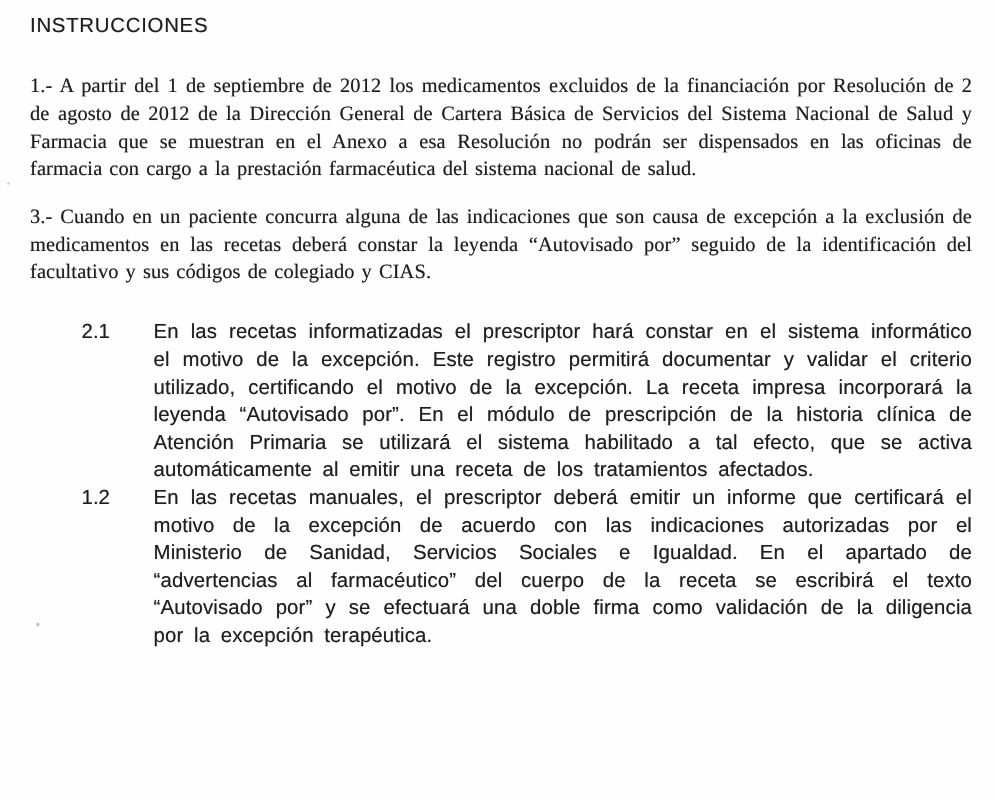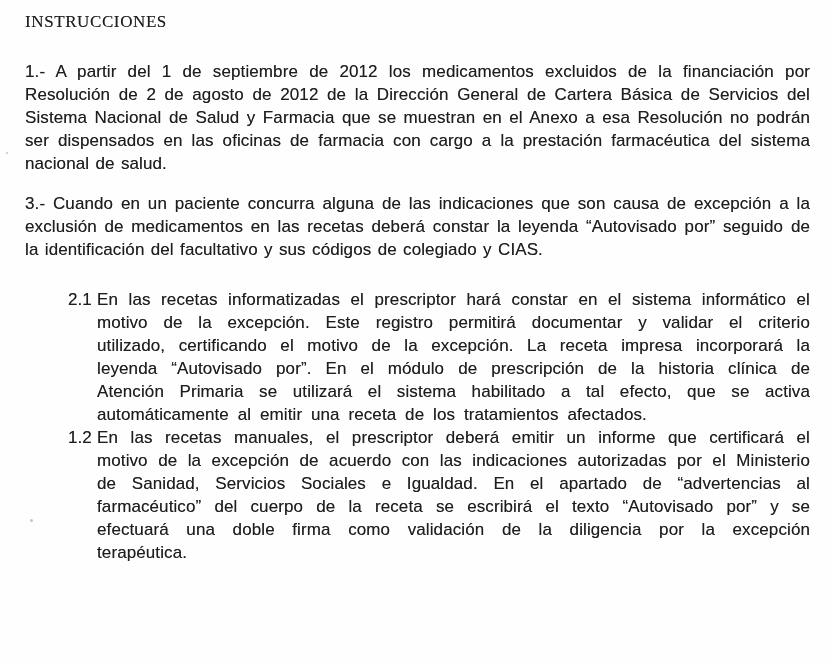--- a/index.html
+++ b/index.html
@@ -23,30 +23,30 @@
     padding: 10px 20px 0 25px;
     background: #fefefe;
   }
   .doc-title {
     font-size: 17px;
     font-weight: 400;
     letter-spacing: 0.6px;
     margin: 0 0 27px 0;
     line-height: 23px;
     text-shadow: 0 0 0.6px rgba(20,20,20,0.55);
-    font-family: Liberation Serif, serif;
   }
   .para {
     font-size: 17px;
     line-height: 23px;
     text-align: justify;
     margin: 0 0 17px 0;
     word-spacing: 1.5px;
     letter-spacing: 0.1px;
     text-shadow: 0 0 0.6px rgba(20,20,20,0.55);
+    font-family: Liberation Serif, serif;
   }
   .para.intro {
     margin-bottom: 0;
   }
   .sublist {
     margin: 27px 0 0 43px;
   }
   .list-item {
     display: flex;
     align-items: flex-start;
@@ -59,20 +59,21 @@
     text-shadow: 0 0 0.6px rgba(20,20,20,0.55);
   }
   .item-text {
     flex: 1;
     font-size: 17px;
     line-height: 23px;
     text-align: justify;
     word-spacing: 4px;
     letter-spacing: 0.1px;
     text-shadow: 0 0 0.6px rgba(20,20,20,0.55);
+    margin-left: 31px;
   }
   .scan-artifact {
     position: absolute;
     background: rgba(90,90,90,0.35);
     border-radius: 50%;
   }
   .artifact-1 { left: 30px; top: 519px; width: 3px; height: 3px; }
   .artifact-2 { left: 6px;  top: 152px; width: 2px; height: 2px; }
 </style>
 </head>

